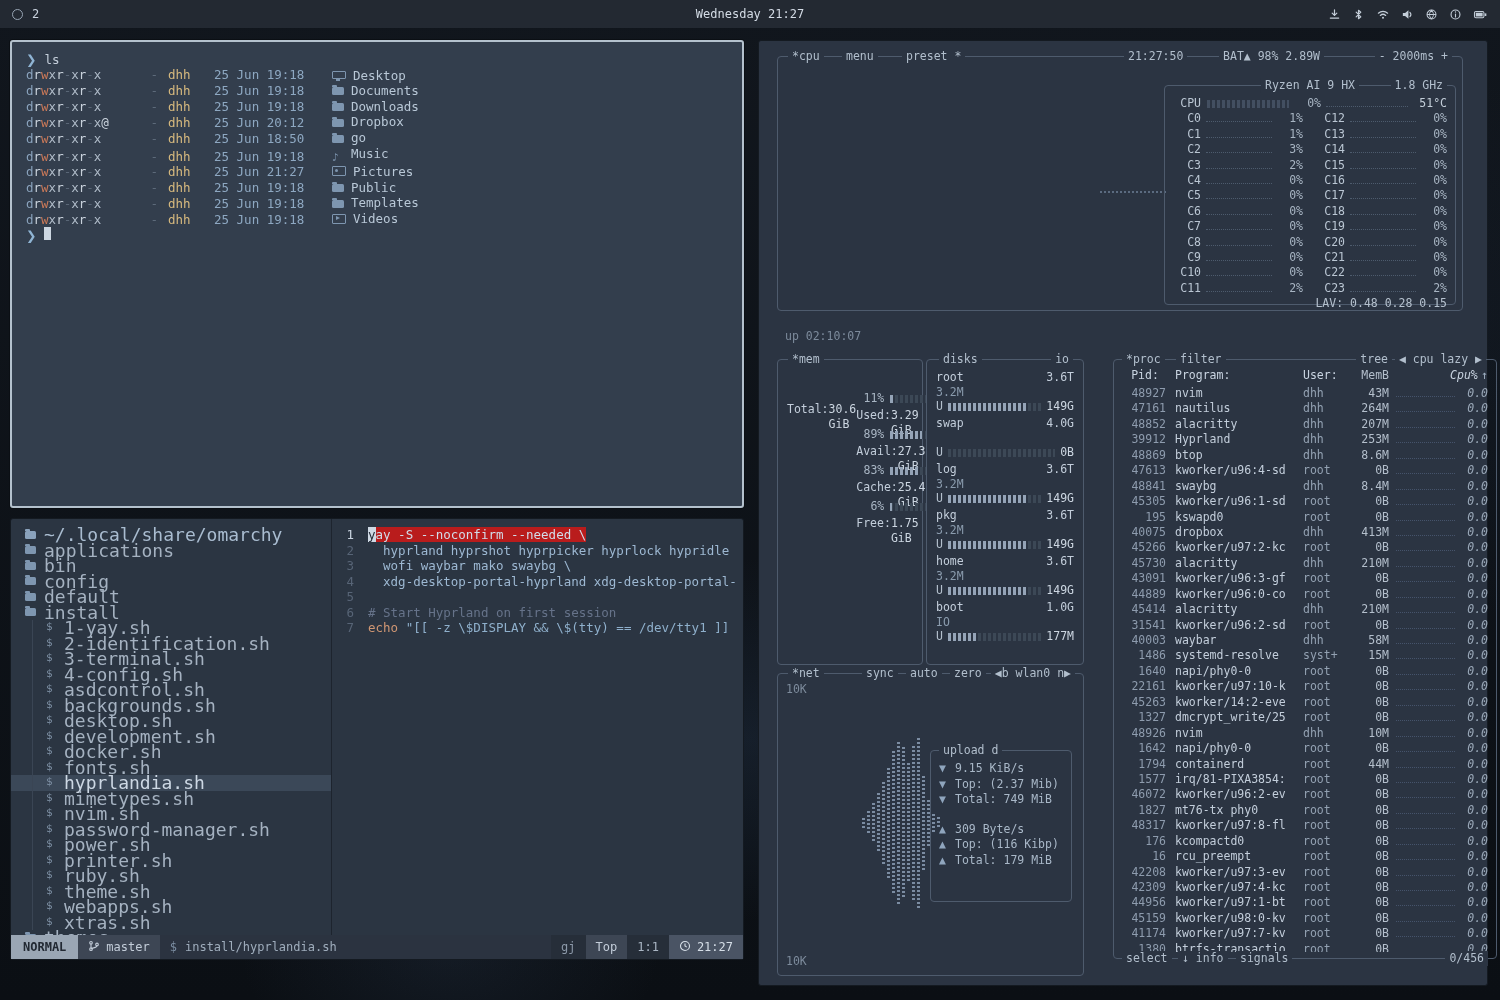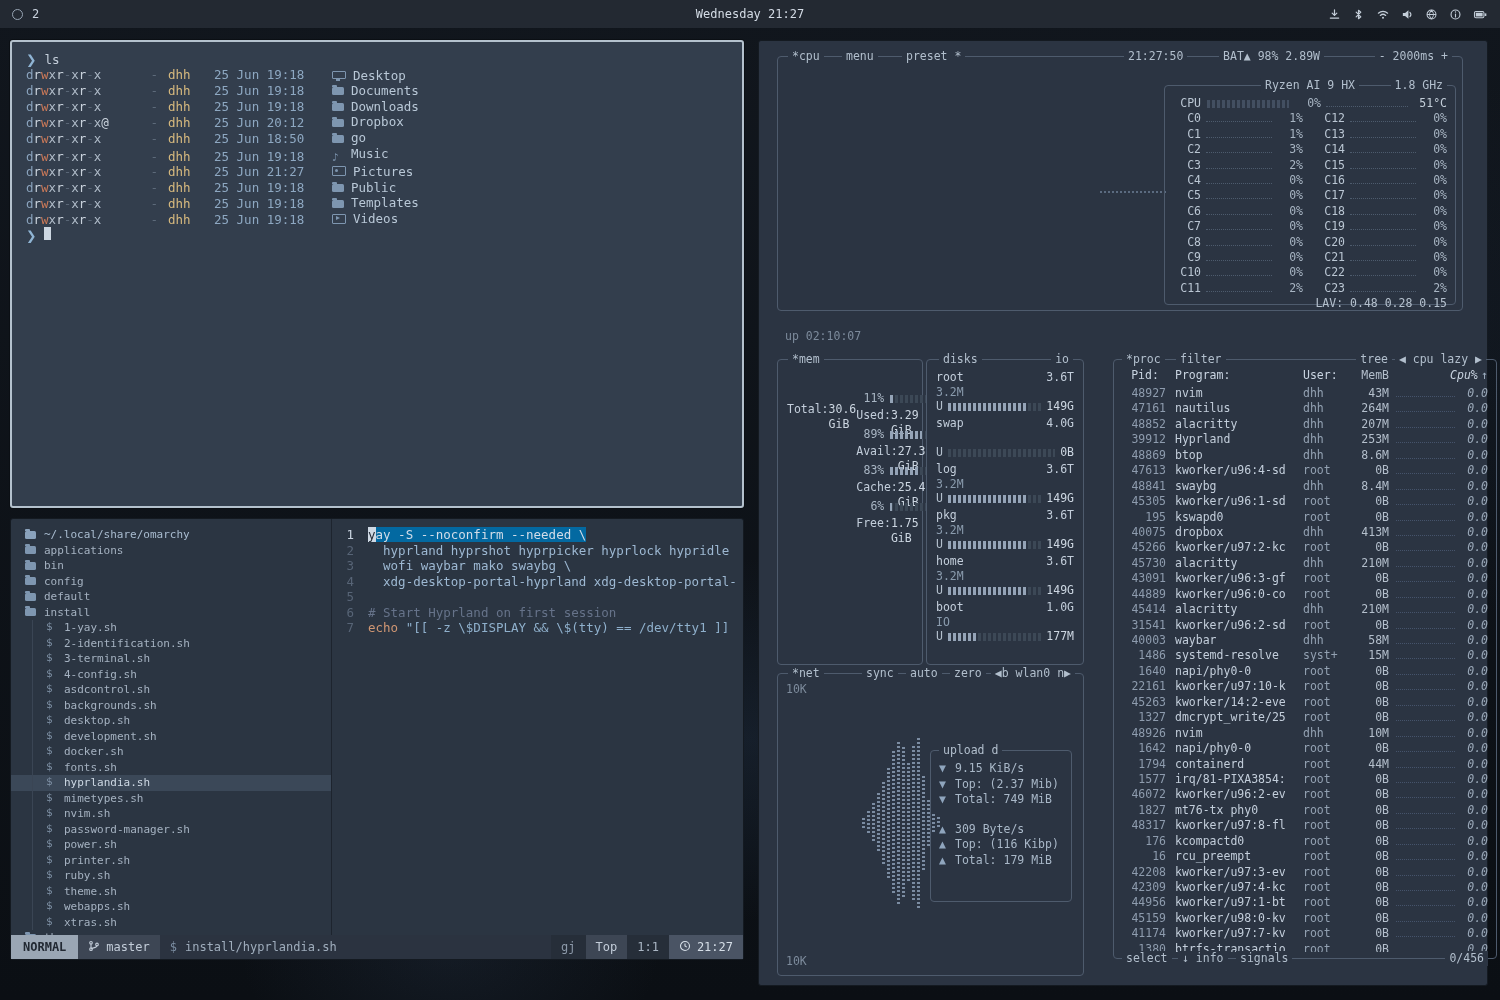--- a/index.html
+++ b/index.html
@@ -40,39 +40,39 @@
   .fic[data-icon="folder"]::before{content:"";position:absolute;top:-2px;left:0;width:5px;height:2px;background:#7e96b0;border-radius:1px 1px 0 0;}
   .fic[data-icon="monitor"]{border:1px solid #7e96b0;height:6px;border-radius:1px;}
   .fic[data-icon="monitor"]::after{content:"";position:absolute;left:3px;bottom:-3px;width:4px;height:2px;background:#7e96b0;}
   .fic[data-icon="music"]::before{content:"♪";color:#7e96b0;font-size:11px;line-height:10px;}
   .fic[data-icon="image"]{border:1px solid #7e96b0;border-radius:1px;height:8px;}
   .fic[data-icon="image"]::after{content:"";position:absolute;left:2px;top:2px;width:3px;height:3px;border-radius:50%;background:#7e96b0;}
   .fic[data-icon="video"]{border:1px solid #7e96b0;border-radius:1px;height:8px;}
   .fic[data-icon="video"]::after{content:"";position:absolute;left:3px;top:1.5px;border-left:4px solid #7e96b0;border-top:2.5px solid transparent;border-bottom:2.5px solid transparent;}
   
   .win-nvim{left:10px;top:518px;width:734px;height:442px;background:#2b3542;border:1px solid #141a21;}
-  .tree{position:absolute;left:0;top:0;width:320px;bottom:24px;overflow:hidden;padding-top:8px;font-size:11px;}
+  .tree{position:absolute;left:0;top:0;width:320px;bottom:24px;overflow:hidden;padding-top:8px;font-size:18px;}
   .troot{display:flex;align-items:center;padding-left:14px;height:15.5px;color:#a9bcd0;}
   .titem{display:flex;align-items:center;height:15.5px;padding-left:14px;position:relative;color:#a5b2c1;}
   .titem[data-depth="2"]{padding-left:34px;}
   .titem[data-depth="2"]::before{content:"";position:absolute;left:21px;top:0;bottom:0;width:1px;background:#3a4554;}
   .titem[data-sel="true"]{background:#3b4858;color:#cdd8e4;}
   .tic{display:inline-block;width:11px;height:8px;margin-right:8px;background:#7e96b0;border-radius:1.5px;position:relative;flex:none;}
   .tic::before{content:"";position:absolute;top:-2px;left:0;width:5px;height:2px;background:#7e96b0;border-radius:1px 1px 0 0;}
   .tic.open{background:#8aa2bc;}
   .tic.open::before{background:#8aa2bc;}
   .titem[data-kind="script"] .tic{background:transparent;height:11px;}
   .titem[data-kind="script"] .tic::before{content:"$";width:auto;height:auto;background:none;top:-2px;left:1px;color:#7b8da1;font-size:11px;}
   .vsep{position:absolute;left:320px;top:0;bottom:24px;width:1px;background:#1d242e;}
   .codepane{position:absolute;left:321px;right:0;top:0;bottom:24px;padding-top:8px;font-size:12.5px;overflow:hidden;}
   .cline{display:flex;height:15.5px;white-space:pre;align-items:baseline;}
   .lnum{width:22px;margin-right:14px;text-align:right;color:#576476;flex:none;}
   .cline[data-cur="true"] .lnum{color:#c9d4e0;}
   .tk-code{color:#9db8d2;} .tk-comment{color:#66738a;} .tk-kw{color:#cf9673;} .tk-str{color:#8fb0cc;}
-  .tk-sel{background:#0369a1;color:#d2dde9;} .tk-cursor{background:#cfd9e4;color:#232b36;}
+  .tk-sel{background:#b91c1c;color:#d2dde9;} .tk-cursor{background:#cfd9e4;color:#232b36;}
   .statusline{position:absolute;left:0;right:0;bottom:0;height:24px;display:flex;align-items:stretch;
     background:#262e39;font-size:12px;overflow:hidden;}
   .sl-mode{background:#9aa6b4;color:#222933;font-weight:bold;padding:0 12px;display:flex;align-items:center;}
   .sl-branch{background:#3d4654;color:#c3cdd9;padding:0 10px;display:flex;align-items:center;gap:6px;}
   .sl-file{background:#2b3340;color:#9fadbc;padding:0 10px;display:flex;align-items:center;gap:8px;flex:1;}
   .sl-dollar{color:#7b8da1;}
   .sl-flag{display:flex;align-items:center;padding:0 10px;color:#8c99a9;}
   .sl-scroll{background:#3d4654;display:flex;align-items:center;padding:0 10px;color:#c3cdd9;}
   .sl-pos{display:flex;align-items:center;padding:0 10px;color:#aab6c4;}
   .sl-time{background:#4a5464;color:#d6dfe8;display:flex;align-items:center;gap:6px;padding:0 10px;}

